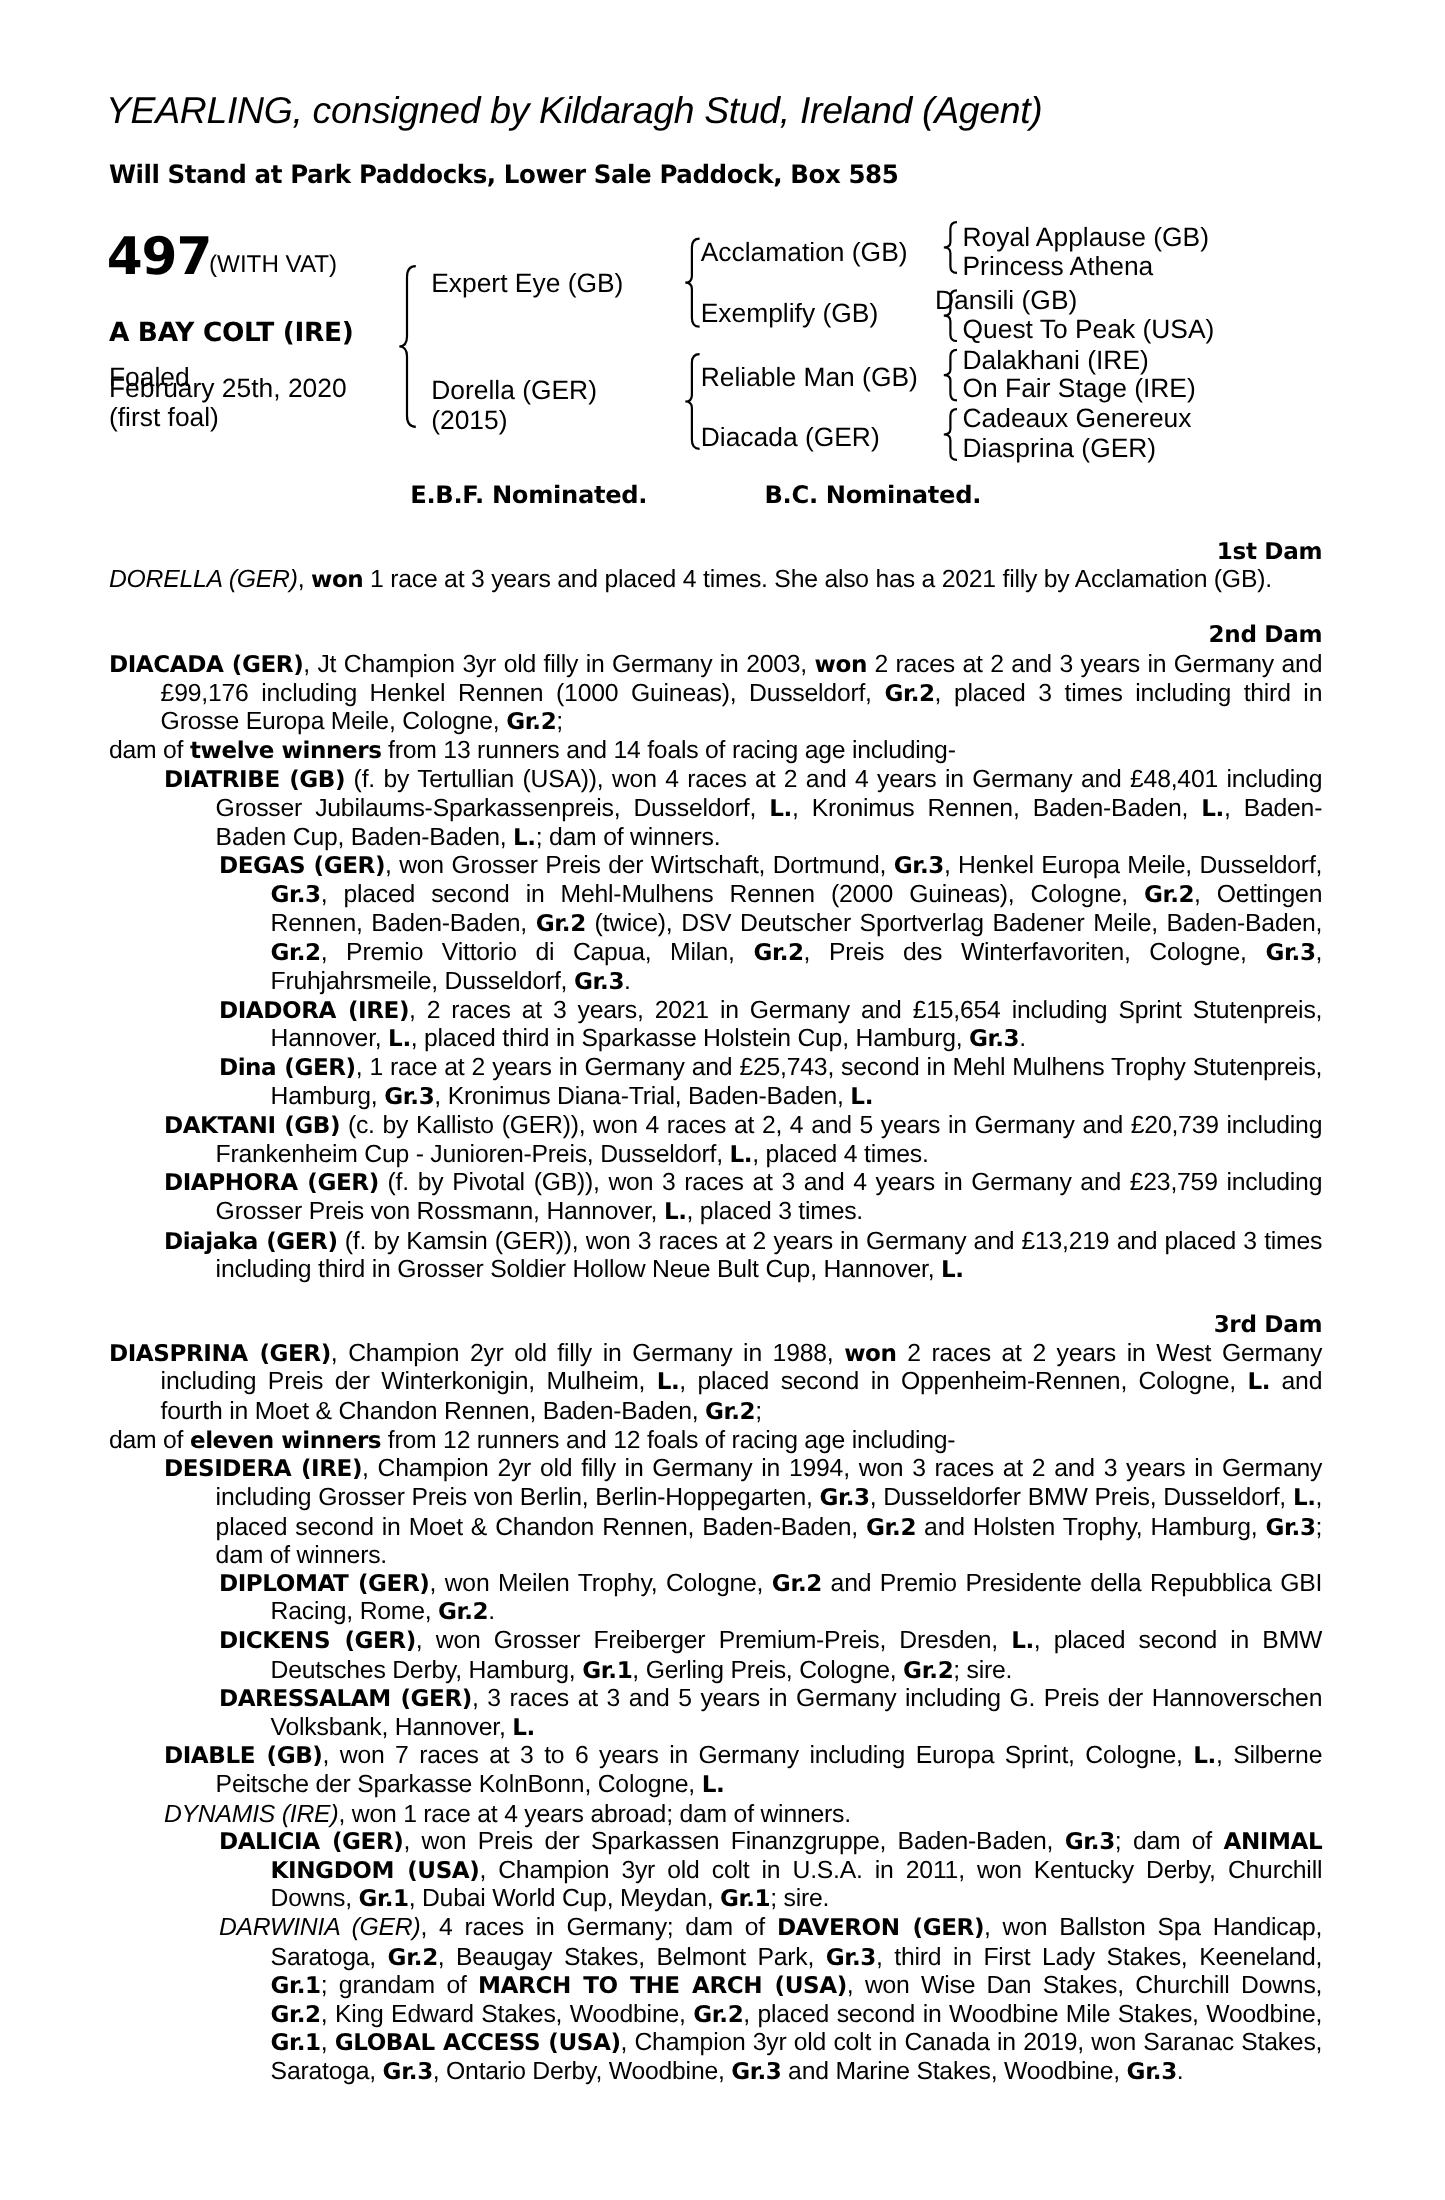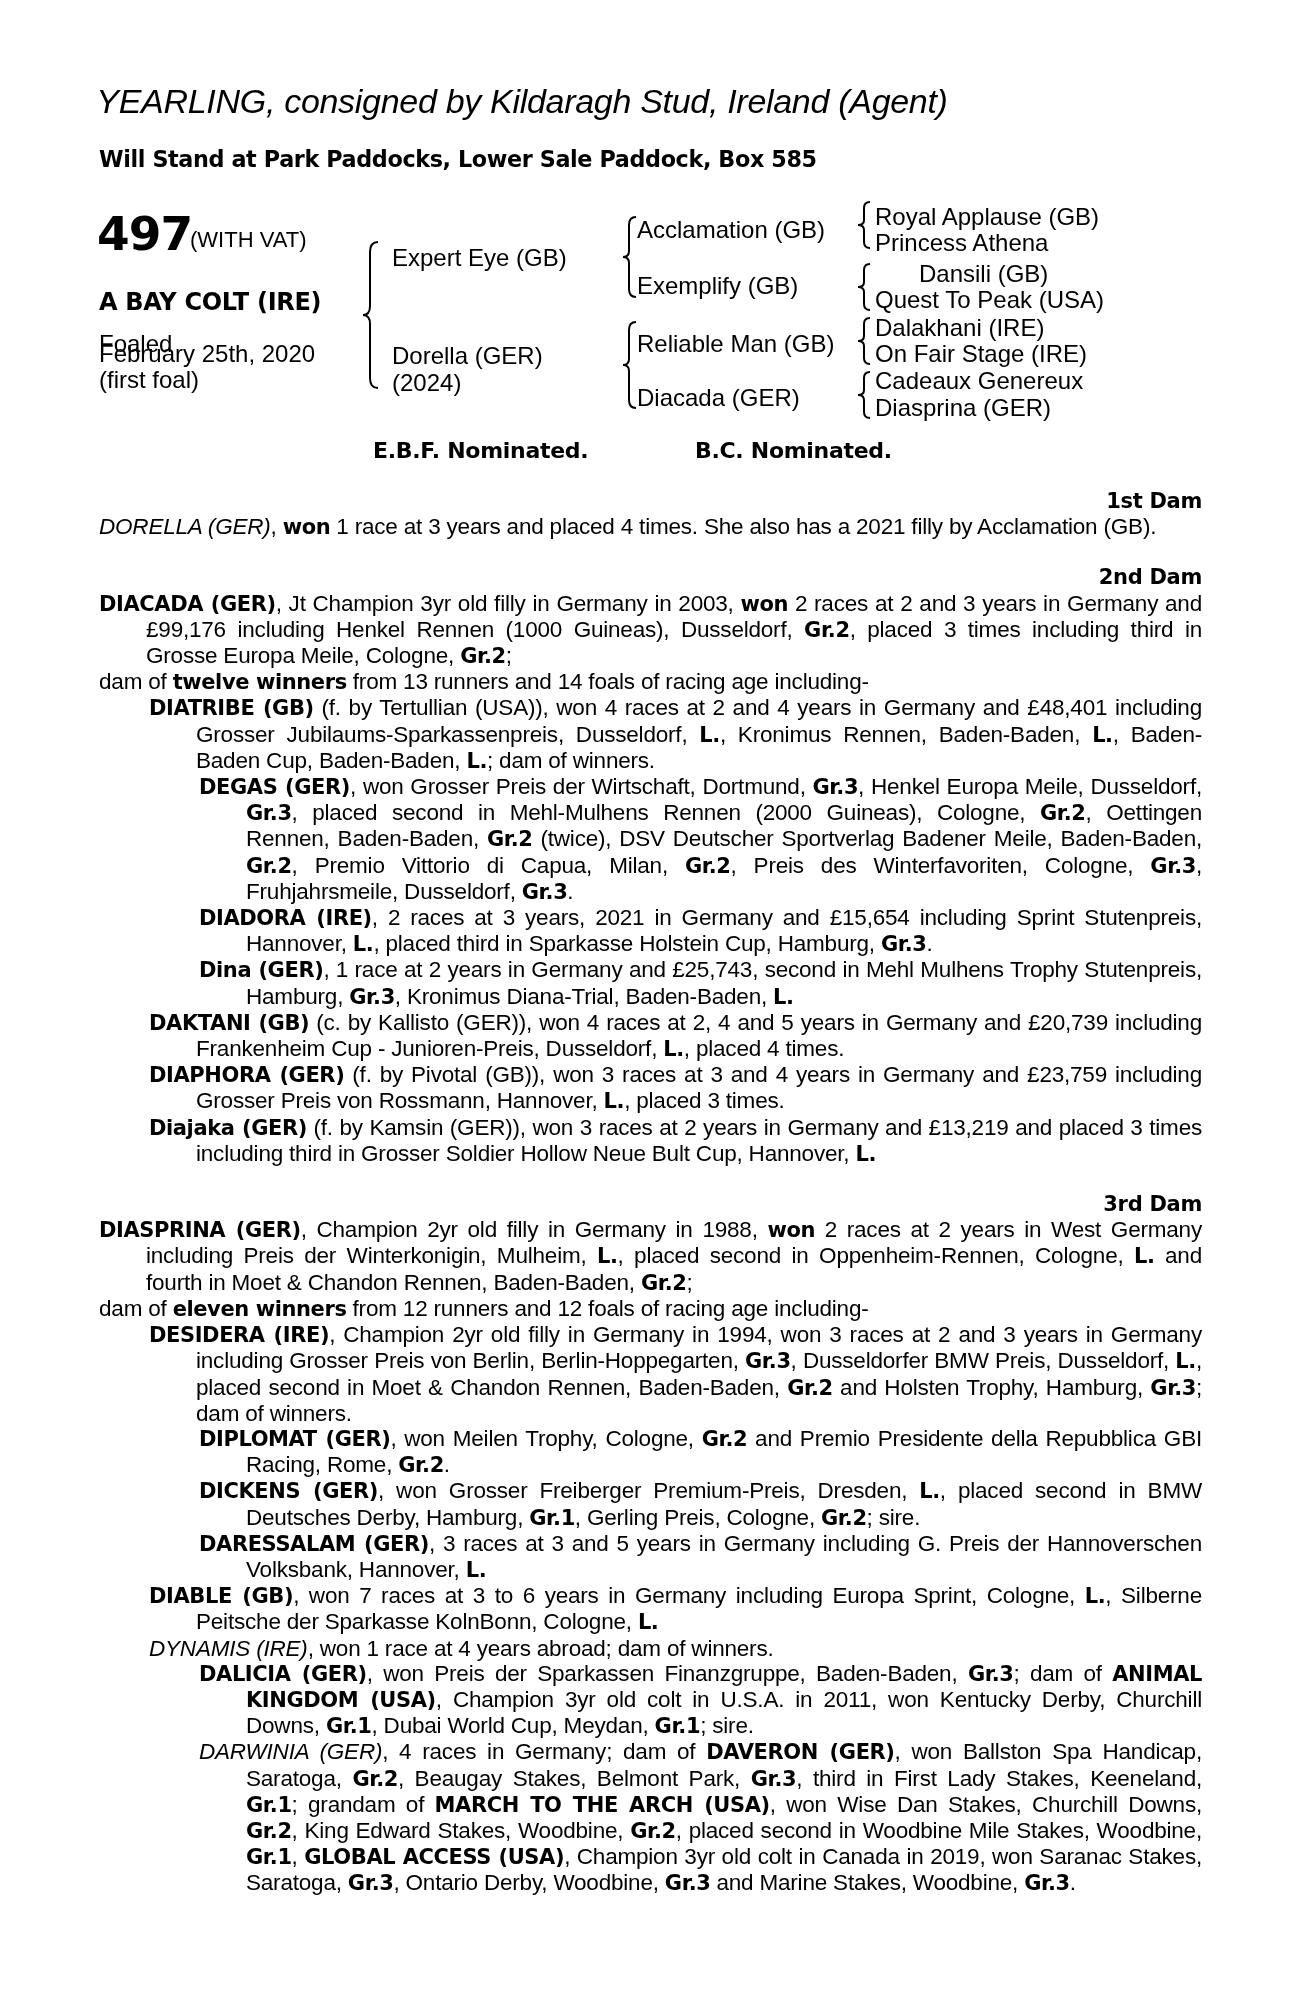--- a/index.html
+++ b/index.html
@@ -53,30 +53,30 @@
 </svg>
 <svg class="brace" style="left:855px;top:316px;" width="18" height="50">
   <path d="M15,2 Q9,2 9,8 L9,20 Q9,25 3,25 Q9,25 9,30 L9,42 Q9,48 15,48" fill="none" stroke="#000" stroke-width="2"></path>
 </svg>
 <svg class="brace" style="left:855px;top:370px;" width="18" height="50">
   <path d="M15,2 Q9,2 9,8 L9,20 Q9,25 3,25 Q9,25 9,30 L9,42 Q9,48 15,48" fill="none" stroke="#000" stroke-width="2"></path>
 </svg>
 
 <div class="abs ped" style="left:392px;top:244px;">Expert Eye (GB)</div>
 <div class="abs ped" style="left:392px;top:342px;">Dorella (GER)</div>
-<div class="abs ped" style="left:392px;top:369px;">(2024)</div>
+<div class="abs ped" style="left:392px;top:369px;">(2015)</div>
 
 <div class="abs ped" style="left:637px;top:216px;">Acclamation (GB)</div>
 <div class="abs ped" style="left:637px;top:272px;">Exemplify (GB)</div>
 <div class="abs ped" style="left:637px;top:330px;">Reliable Man (GB)</div>
 <div class="abs ped" style="left:637px;top:384px;">Diacada (GER)</div>
 
 <div class="abs ped" style="left:875px;top:203px;">Royal Applause (GB)</div>
 <div class="abs ped" style="left:875px;top:229px;">Princess Athena</div>
-<div class="abs ped" style="left:919px;top:260px;">Dansili (GB)</div>
+<div class="abs ped" style="left:850px;top:260px;">Dansili (GB)</div>
 <div class="abs ped" style="left:875px;top:286px;">Quest To Peak (USA)</div>
 <div class="abs ped" style="left:875px;top:314px;">Dalakhani (IRE)</div>
 <div class="abs ped" style="left:875px;top:340px;">On Fair Stage (IRE)</div>
 <div class="abs ped" style="left:875px;top:367px;">Cadeaux Genereux</div>
 <div class="abs ped" style="left:875px;top:394px;">Diasprina (GER)</div>
 
 <div class="abs nominated" style="left:373px;">E.B.F. Nominated.</div>
 <div class="abs nominated" style="left:695px;">B.C. Nominated.</div>
 
 <div class="body-block" style="top:489px;">

